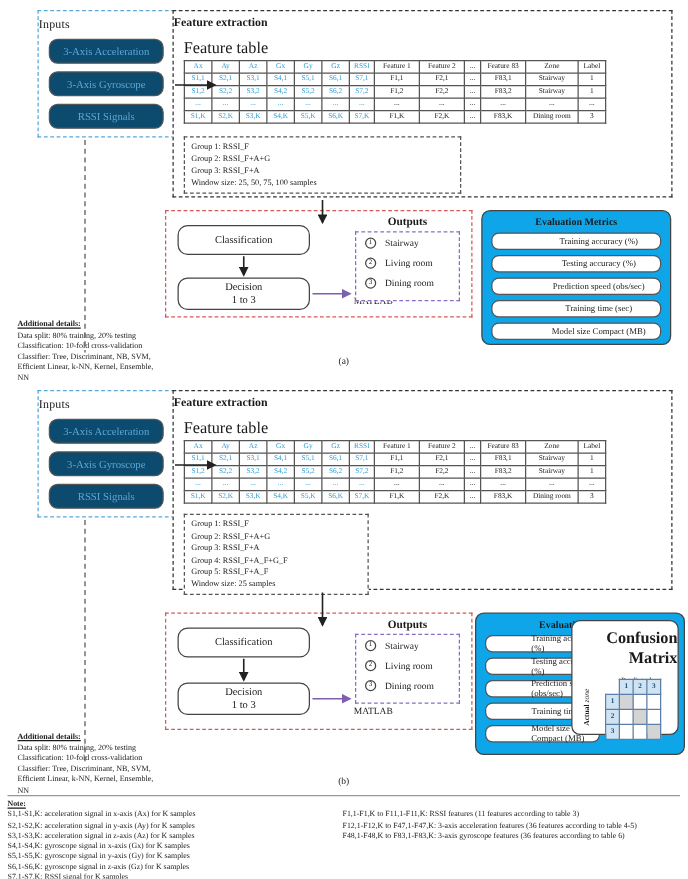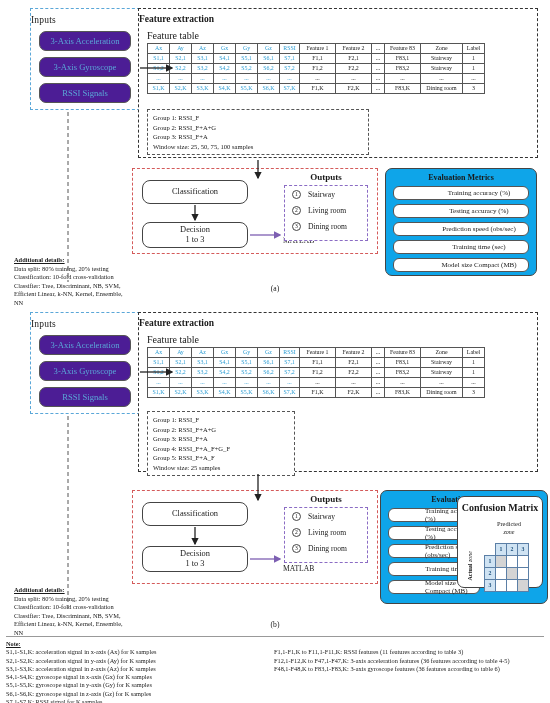--- a/index.html
+++ b/index.html
@@ -35,37 +35,37 @@
   .pill {
     margin: 6px 8px 0 8px;
     height: 20px;
     border: 1px solid #555;
     border-radius: 7px;
     color: #5aa7d8;
     font-size: 8.6px;
     display: flex;
     align-items: center;
     justify-content: center;
-    background: #4c1d95;
+    background: #0c4a6e;
   }
 
   
   .fe-box {
     position: absolute;
     border: 1.2px dashed #333;
     background: #fff;
   }
   .fe-title {
     text-align: left;
     font-weight: bold;
     font-size: 9.5px;
     margin-top: 5px;
   }
   .ft-label {
-    font-size: 10px;
+    font-size: 13px;
     margin: 6px 0 2px 8px;
   }
 
   table.ftable {
     border-collapse: collapse;
     margin-left: 8px;
     font-size: 5.9px;
     table-layout: fixed;
   }
   table.ftable td {
@@ -174,23 +174,23 @@
   }
 
   
   .cm-box {
     position: absolute;
     border: 1.1px solid #444;
     border-radius: 7px;
     background: #fff;
   }
   .cm-title {
-    text-align: center;
+    text-align: right;
     font-weight: bold;
-    font-size: 10px;
+    font-size: 13px;
     margin-top: 5px;
   }
   .cm-pred {
     text-align: center;
     font-size: 6.4px;
     margin-top: 7px;
     line-height: 8px;
   }
   .cm-pred i { font-style: italic; display: block; font-size: 6px; }
   .cm-wrap {

